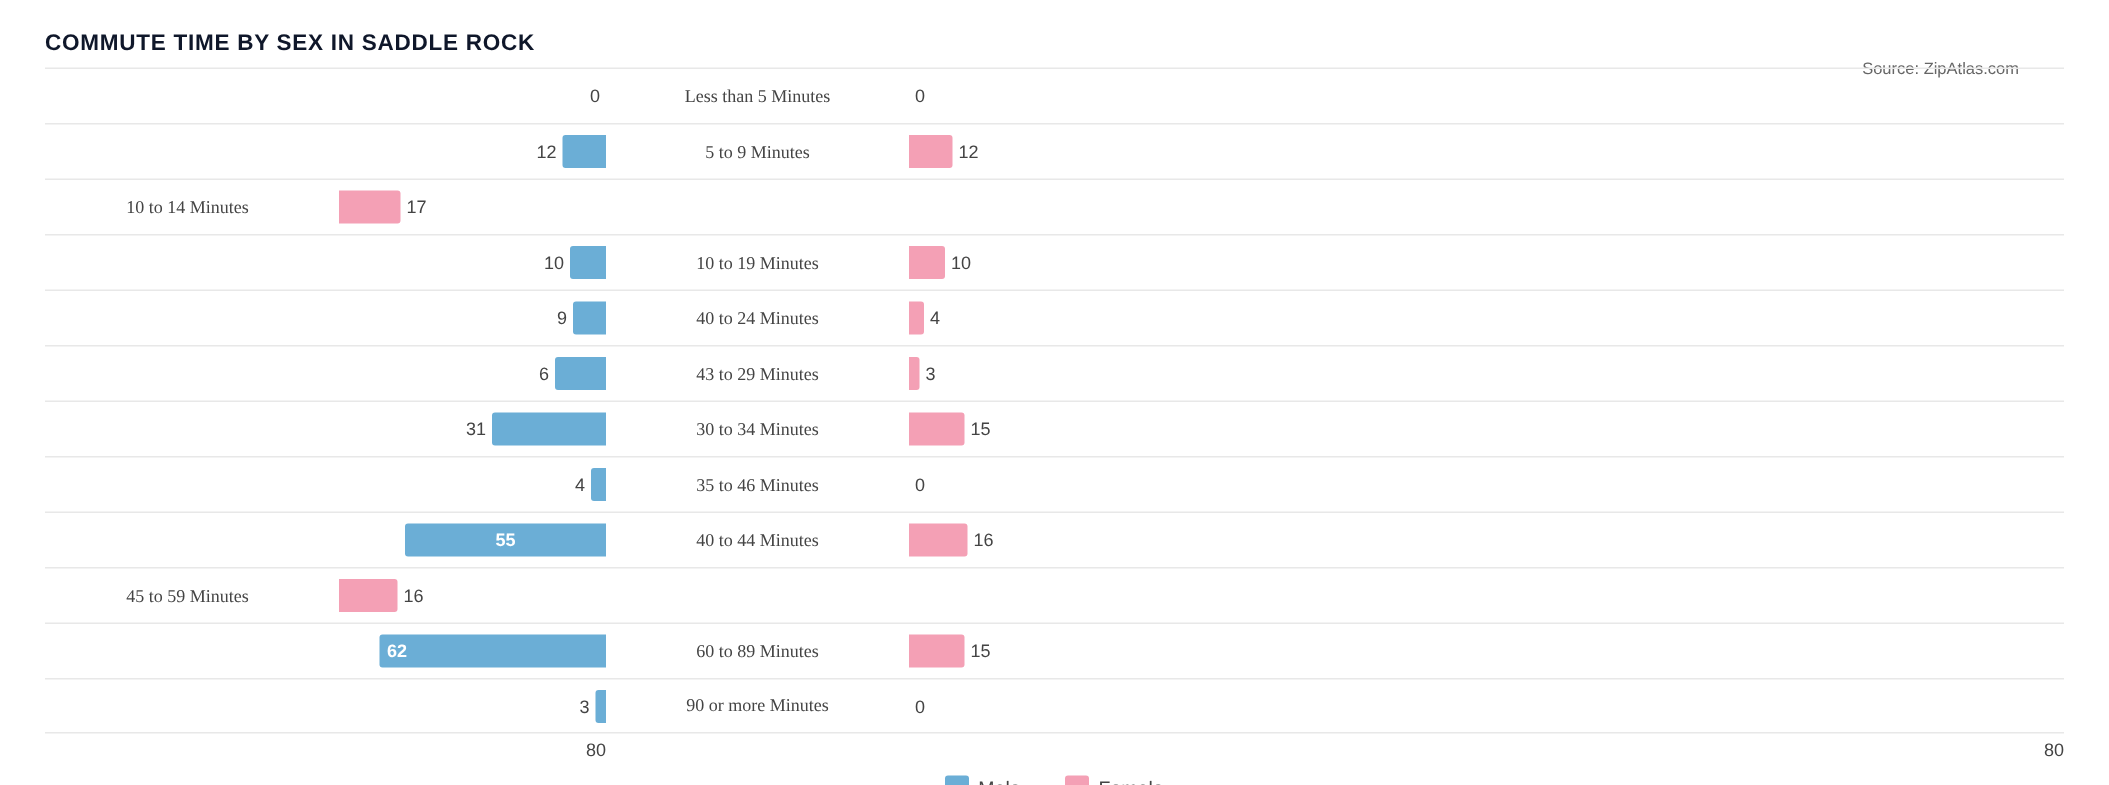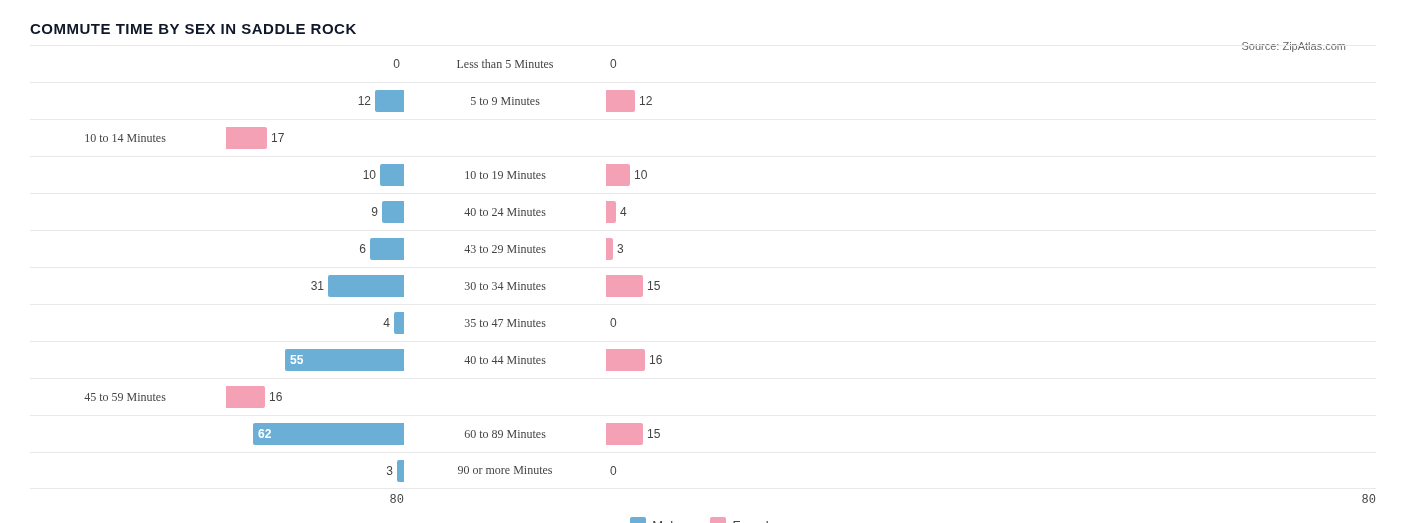--- a/index.html
+++ b/index.html
@@ -102,21 +102,20 @@
     }
     .right-bars {
       display: flex;
       align-items: center;
       width: 100%;
     }
     .axis-row {
       display: flex;
       align-items: flex-start;
       margin-top: 4px;
-      font-family: Liberation Mono, monospace;
     }
     .axis-left {
       width: 380px;
       display: flex;
       justify-content: flex-end;
       padding-right: 6px;
     }
     .axis-right {
       flex: 1;
       padding-left: 6px;
@@ -263,33 +262,33 @@
             </div>
           </div>
         </div>
         <div class="bar-row">
           <div class="left-section">
             <div class="left-bars">
               <span class="val-left">4</span>
               <div class="bar-male" style="width: 10px; justify-content: flex-start;"></div>
             </div>
           </div>
-          <div class="label-center">35 to 47 Minutes</div>
+          <div class="label-center">35 to 46 Minutes</div>
           <div class="right-section">
             <div class="right-bars">
               <div class="bar-female" style="width: 0px;"></div>
               <span class="val-right">0</span>
             </div>
           </div>
         </div>
         <div class="bar-row">
           <div class="left-section">
             <div class="left-bars">
               <span class="val-left"></span>
-              <div class="bar-male" style="width: 119px; justify-content: flex-start;">
+              <div class="bar-male" style="width: 134px; justify-content: center;">
                 <span class="val-inside">55</span>
               </div>
             </div>
           </div>
           <div class="label-center">40 to 44 Minutes</div>
           <div class="right-section">
             <div class="right-bars">
               <div class="bar-female" style="width: 39px;"></div>
               <span class="val-right">16</span>
             </div>

